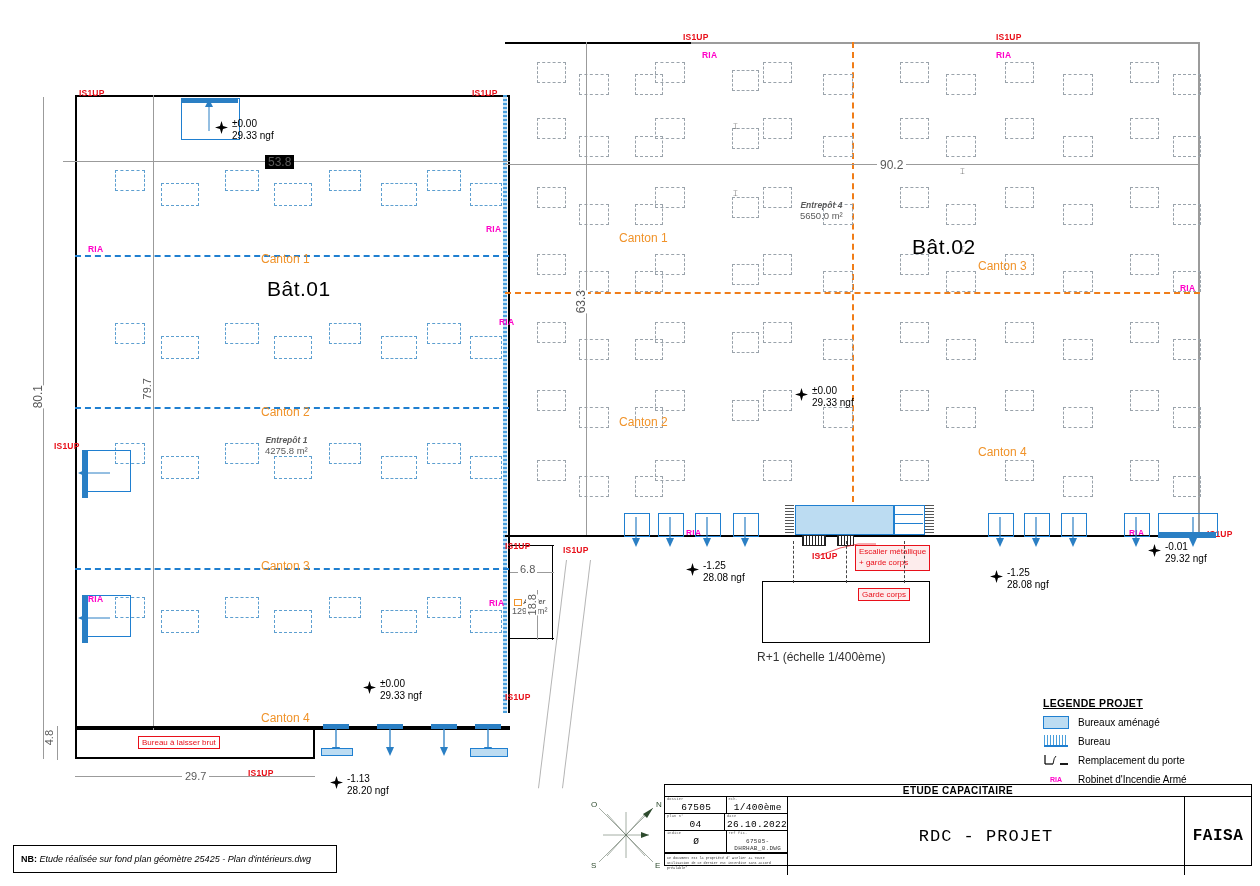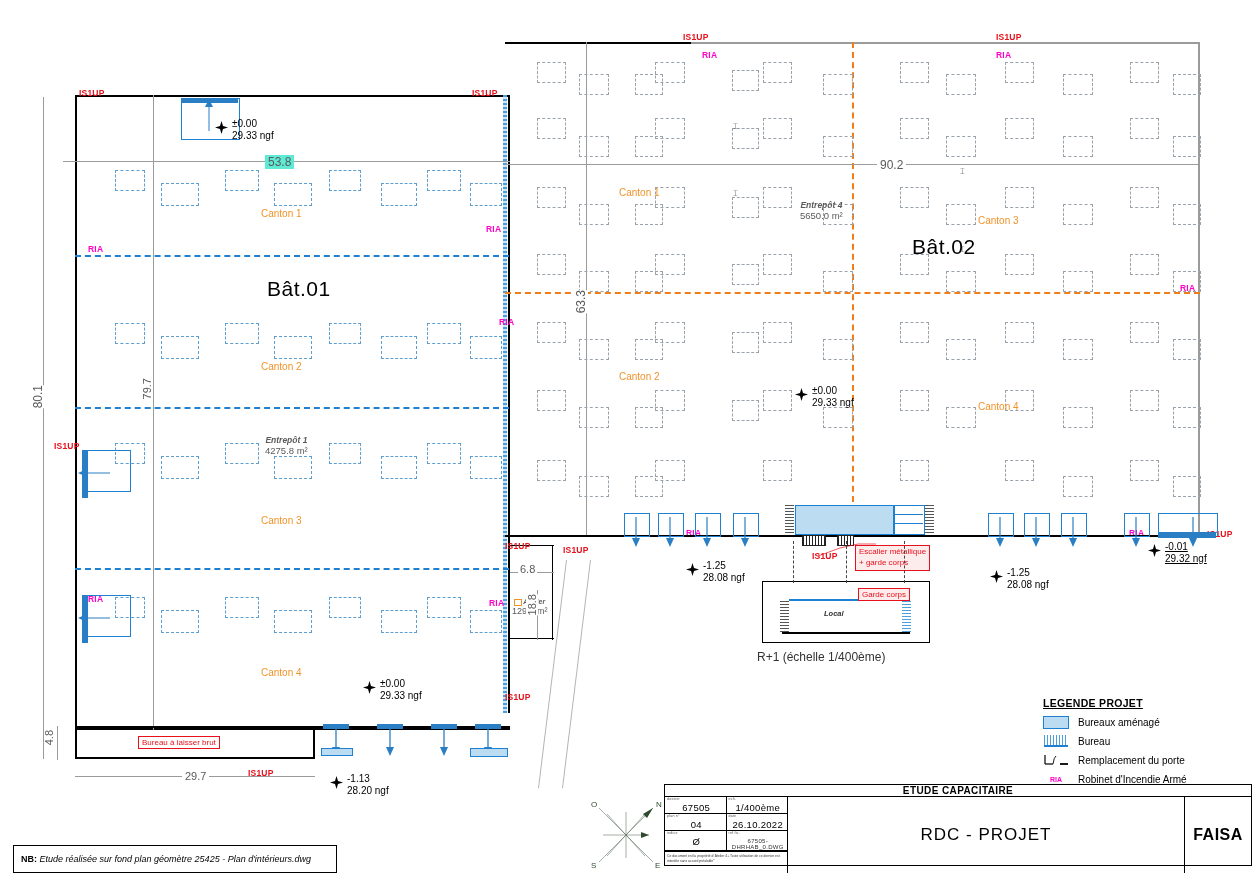--- a/index.html
+++ b/index.html
@@ -3,21 +3,21 @@
 <meta charset="utf-8">
 <style>
   html,body{margin:0;padding:0;background:#fff;}
   body{width:1260px;height:886px;position:relative;overflow:hidden;
        font-family:"Liberation Sans", sans-serif;color:#000;}
   .abs{position:absolute;}
   
   .lbl{font-size:9px;white-space:nowrap;}
   .ria{color:#ff00c8;font-weight:bold;font-size:8.5px;letter-spacing:.2px;}
   .is1up{color:#e8101a;font-weight:bold;font-size:8.5px;letter-spacing:.2px;}
-  .canton{color:#f0932a;font-size:10px;white-space:nowrap;}
+  .canton{color:#f0932a;font-size:12px;white-space:nowrap;margin-top:44px;}
   .batname{font-weight:normal;font-size:21px;letter-spacing:.5px;}
   .dimtxt{color:#5a5a5a;font-size:12px;}
   .dimtxt.v{writing-mode:vertical-rl;transform:rotate(180deg);}
   .lvl{font-size:10px;line-height:1.15;white-space:nowrap;}
   .entrepot{font-size:8.5px;font-style:italic;font-weight:bold;color:#5a5a5a;text-align:center;white-space:nowrap;}
   .entrepot .sq{font-style:normal;font-weight:normal;font-size:9.5px;display:block;}
   
   .wall{background:#000;}
   .thin{background:#9b9b9b;}
   .bluewall{background:#2a7fc4;}
@@ -41,21 +41,21 @@
   .sw-office{width:24px;height:11px;background:#bcdcf2;border:1px solid #1f7fd0;}
   .sw-floc{width:24px;height:10px;border-bottom:2px solid #1f7fd0;
             background:repeating-linear-gradient(90deg,#4a9fdc 0 1px,transparent 1px 3px);}
   .sw-door svg{display:block;}
   .sw-ria{font-size:7px;color:#ff00c8;font-weight:bold;}
   
   #titleblock{left:664px;top:784px;width:588px;height:82px;border:1.3px solid #000;
               box-sizing:border-box;display:flex;flex-direction:column;}
   #tb-head{height:15px;border-bottom:1.2px solid #000;display:flex;align-items:center;
            justify-content:center;font-size:10px;font-weight:bold;letter-spacing:.4px;}
-  #tb-body{flex:1;display:flex;}
+  #tb-body{flex:1;display:flex;font-family:Liberation Mono, monospace;}
   #tb-left{width:122px;border-right:1.2px solid #000;display:flex;flex-direction:column;}
   .tbrow{flex:1;display:flex;border-bottom:1px solid #000;}
   .tbrow:last-child{border-bottom:none;}
   .tbcell{flex:1;position:relative;padding-left:2px;}
   .tbcell+.tbcell{border-left:1px solid #000;}
   .tbk{position:absolute;left:2px;top:0px;font-size:3.6px;color:#555;letter-spacing:.2px;}
   .tbv{text-align:center;font-size:9.5px;padding-top:5px;letter-spacing:.3px;}
   .tbv.sm{font-size:6px;color:#333;padding-top:7px;}
   #tb-note{height:17px;font-size:3.4px;color:#333;padding:2px;line-height:1.5;}
   #tb-mid{flex:1;display:flex;flex-direction:column;}
@@ -204,21 +204,21 @@
     <svg style="position:absolute;left:0;top:3px;" width="13" height="13" viewBox="0 0 13 13">
       <polygon points="6.5,0 8,5 13,6.5 8,8 6.5,13 5,8 0,6.5 5,5" fill="#000"></polygon>
     </svg>
     <div class="lvl" style="margin-left:17px;">
       <div>-1.13</div>
       <div>28.20 ngf</div>
     </div>
   </div>
 
   <div class="abs thin" style="left:63px;top:161px;width:447px;height:1px;"></div>
-  <div class="abs dimtxt" style="left:265px;top:155px;background:#5eead4;padding:0 3px;">53.8</div>
+  <div class="abs dimtxt" style="left:265px;top:155px;background:#000000;padding:0 3px;">53.8</div>
   <div class="abs thin" style="left:43px;top:97px;width:1px;height:662px;"></div>
   <div class="abs dimtxt v" style="left:31px;top:385px;background:#fff;">80.1</div>
   <div class="abs thin" style="left:153px;top:164px;width:1px;height:566px;"></div>
   <div class="abs dimtxt v" style="left:141px;top:378px;background:#fff;font-size:11px;">79.7</div>
 
   <div class="abs" style="left:75px;top:726px;width:240px;height:33px;">
     <div class="abs wall" style="left:0;top:0;width:240px;height:1.6px;"></div>
     <div class="abs wall" style="left:0;top:31px;width:240px;height:1.6px;"></div>
     <div class="abs wall" style="left:0;top:0;width:1.6px;height:33px;"></div>
     <div class="abs wall" style="left:238px;top:0;width:1.6px;height:33px;"></div>
@@ -438,21 +438,21 @@
   </div>
   <div class="abs" style="left:990px;top:567px;">
     <svg style="position:absolute;left:0;top:3px;" width="13" height="13" viewBox="0 0 13 13">
       <polygon points="6.5,0 8,5 13,6.5 8,8 6.5,13 5,8 0,6.5 5,5" fill="#000"></polygon>
       </svg>
     <div class="lvl" style="margin-left:17px;">
       <div>-1.25</div>
       <div>28.08 ngf</div>
     </div>
   </div>
-  <div class="abs" style="left:1148px;top:541px;text-decoration:underline;">
+  <div class="abs" style="left:1148px;top:541px;">
     <svg style="position:absolute;left:0;top:3px;" width="13" height="13" viewBox="0 0 13 13">
       <polygon points="6.5,0 8,5 13,6.5 8,8 6.5,13 5,8 0,6.5 5,5" fill="#000"></polygon>
       </svg>
     <div class="lvl" style="margin-left:17px;">
       <div>-0.01</div>
       <div>29.32 ngf</div>
     </div>
   </div>
 
   <div class="abs" style="left:505px;top:505px;width:700px;height:50px;">
@@ -521,27 +521,20 @@
   </div>
   <div class="abs redbox pink" style="left:855px;top:545px;line-height:1.35;">
     <div>Escalier métallique</div>
     <div>+        garde corps</div>
   </div>
   <svg class="abs" style="left:818px;top:538px;" width="60" height="22">
     <polyline points="0,18 22,10 40,6 58,6" stroke="#e8101a" stroke-width=".7" fill="none"></polyline>
   </svg>
 
   <div class="abs" style="left:762px;top:581px;width:168px;height:62px;border:1.3px solid #000;box-sizing:border-box;"></div>
-  <div class="abs" style="left:782px;top:592px;width:128px;height:42px;">
-    <div class="abs" style="left:0;top:7px;width:128px;height:1.6px;background:#1f7fd0;"></div>
-    <div class="abs wall" style="left:0;top:40px;width:128px;height:1.6px;"></div>
-    <div class="abs" style="left:-2px;top:7px;width:9px;height:33px;background:repeating-linear-gradient(0deg,#555 0 1px,#fff 1px 3px);"></div>
-    <div class="abs" style="left:120px;top:7px;width:9px;height:33px;background:repeating-linear-gradient(0deg,#4a9fdc 0 1px,#fff 1px 3px);"></div>
-    <div class="abs" style="left:42px;top:17px;font-size:7.5px;font-style:italic;font-weight:bold;color:#333;">Local</div>
-  </div>
   <div class="abs redbox pink" style="left:858px;top:588px;">Garde corps</div>
   <div class="abs" id="r1label">R+1 (échelle 1/400ème)</div>
   <div class="abs" style="left:793px;top:541px;width:1px;height:42px;border-left:1px dashed #444;"></div>
   <div class="abs" style="left:846px;top:541px;width:1px;height:42px;border-left:1px dashed #444;"></div>
   <div class="abs" style="left:904px;top:541px;width:1px;height:42px;border-left:1px dashed #444;"></div>
 
 </div>
 
 <div class="abs" id="legend">
   <div class="ttl">LEGENDE PROJET</div>

